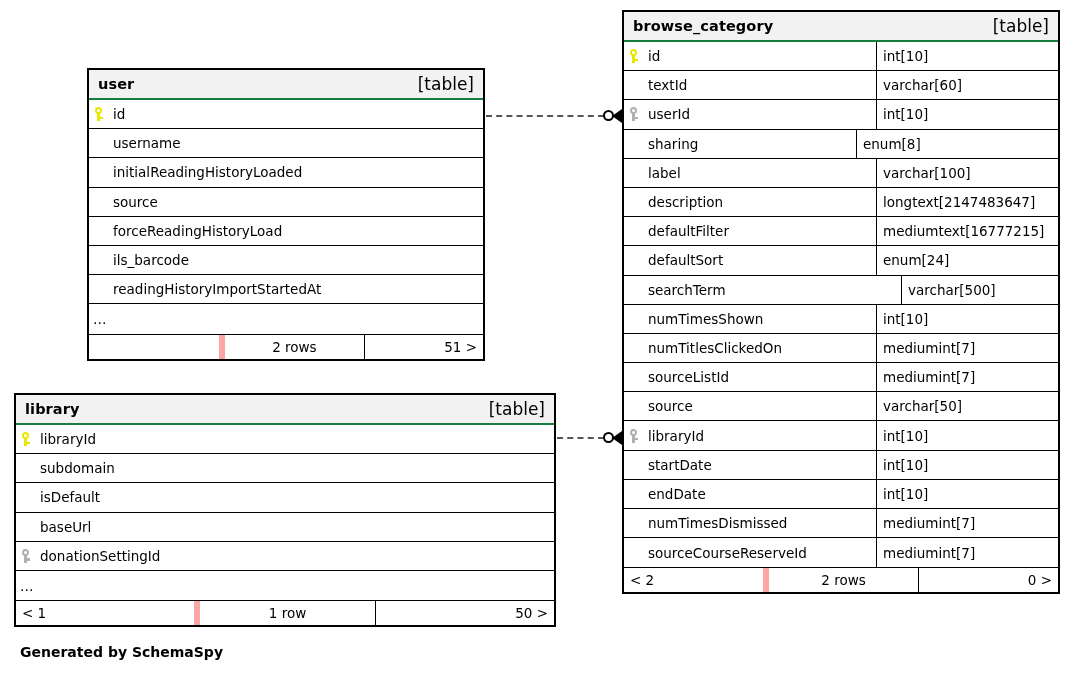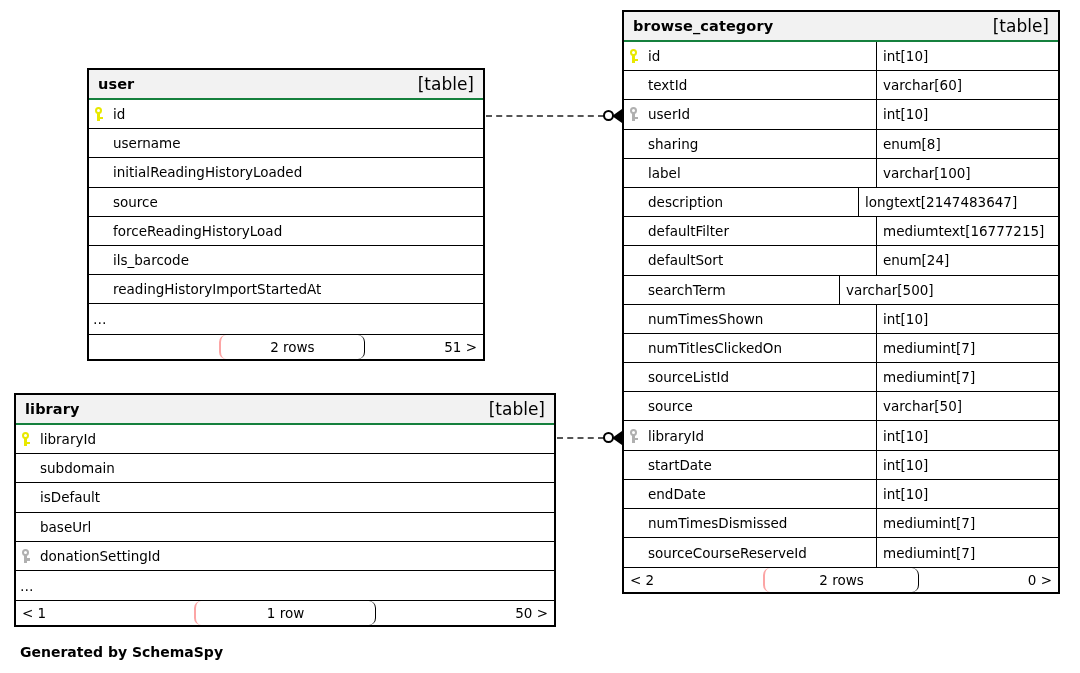--- a/index.html
+++ b/index.html
@@ -141,21 +141,21 @@
     font-size: 13.5px;
     color: #000000;
     display: flex;
     align-items: center;
     box-sizing: border-box;
     padding: 0 6px;
     overflow: hidden;
     white-space: nowrap;
   }
   .foot-prev { justify-content: flex-start; }
-  .foot-count { justify-content: center; border-left: 2px solid #fca5a5; border-right: 1px solid #000; border-radius: 7px; }
+  .foot-count { justify-content: center; border-left: 6px solid #fca5a5; border-right: 1px solid #000; }
   .foot-next  { justify-content: flex-end; }
 
   
   .conn { position: absolute; }
   .conn-line {
     position: absolute;
     height: 0;
     border-top: 2px dashed #555555;
   }
   .conn-circle {
@@ -374,37 +374,37 @@
           <span>userId</span>
         </div>
         <div class="cell-type" style="width:182px;">int[10]</div>
       </div>
 
       <div class="row">
         <div class="cell-name">
           <span class="keyslot"></span>
           <span>sharing</span>
         </div>
-        <div class="cell-type" style="width:182px;">enum[8]</div>
+        <div class="cell-type" style="width:202px;">enum[8]</div>
       </div>
 
       <div class="row">
         <div class="cell-name">
           <span class="keyslot"></span>
           <span>label</span>
         </div>
         <div class="cell-type" style="width:182px;">varchar[100]</div>
       </div>
 
       <div class="row">
         <div class="cell-name">
           <span class="keyslot"></span>
           <span>description</span>
         </div>
-        <div class="cell-type" style="width:200px;">longtext[2147483647]</div>
+        <div class="cell-type" style="width:182px;">longtext[2147483647]</div>
       </div>
 
       <div class="row">
         <div class="cell-name">
           <span class="keyslot"></span>
           <span>defaultFilter</span>
         </div>
         <div class="cell-type" style="width:182px;">mediumtext[16777215]</div>
       </div>
 
@@ -414,21 +414,21 @@
           <span>defaultSort</span>
         </div>
         <div class="cell-type" style="width:182px;">enum[24]</div>
       </div>
 
       <div class="row">
         <div class="cell-name">
           <span class="keyslot"></span>
           <span>searchTerm</span>
         </div>
-        <div class="cell-type" style="width:219px;">varchar[500]</div>
+        <div class="cell-type" style="width:157px;">varchar[500]</div>
       </div>
 
       <div class="row">
         <div class="cell-name">
           <span class="keyslot"></span>
           <span>numTimesShown</span>
         </div>
         <div class="cell-type" style="width:182px;">int[10]</div>
       </div>
 

